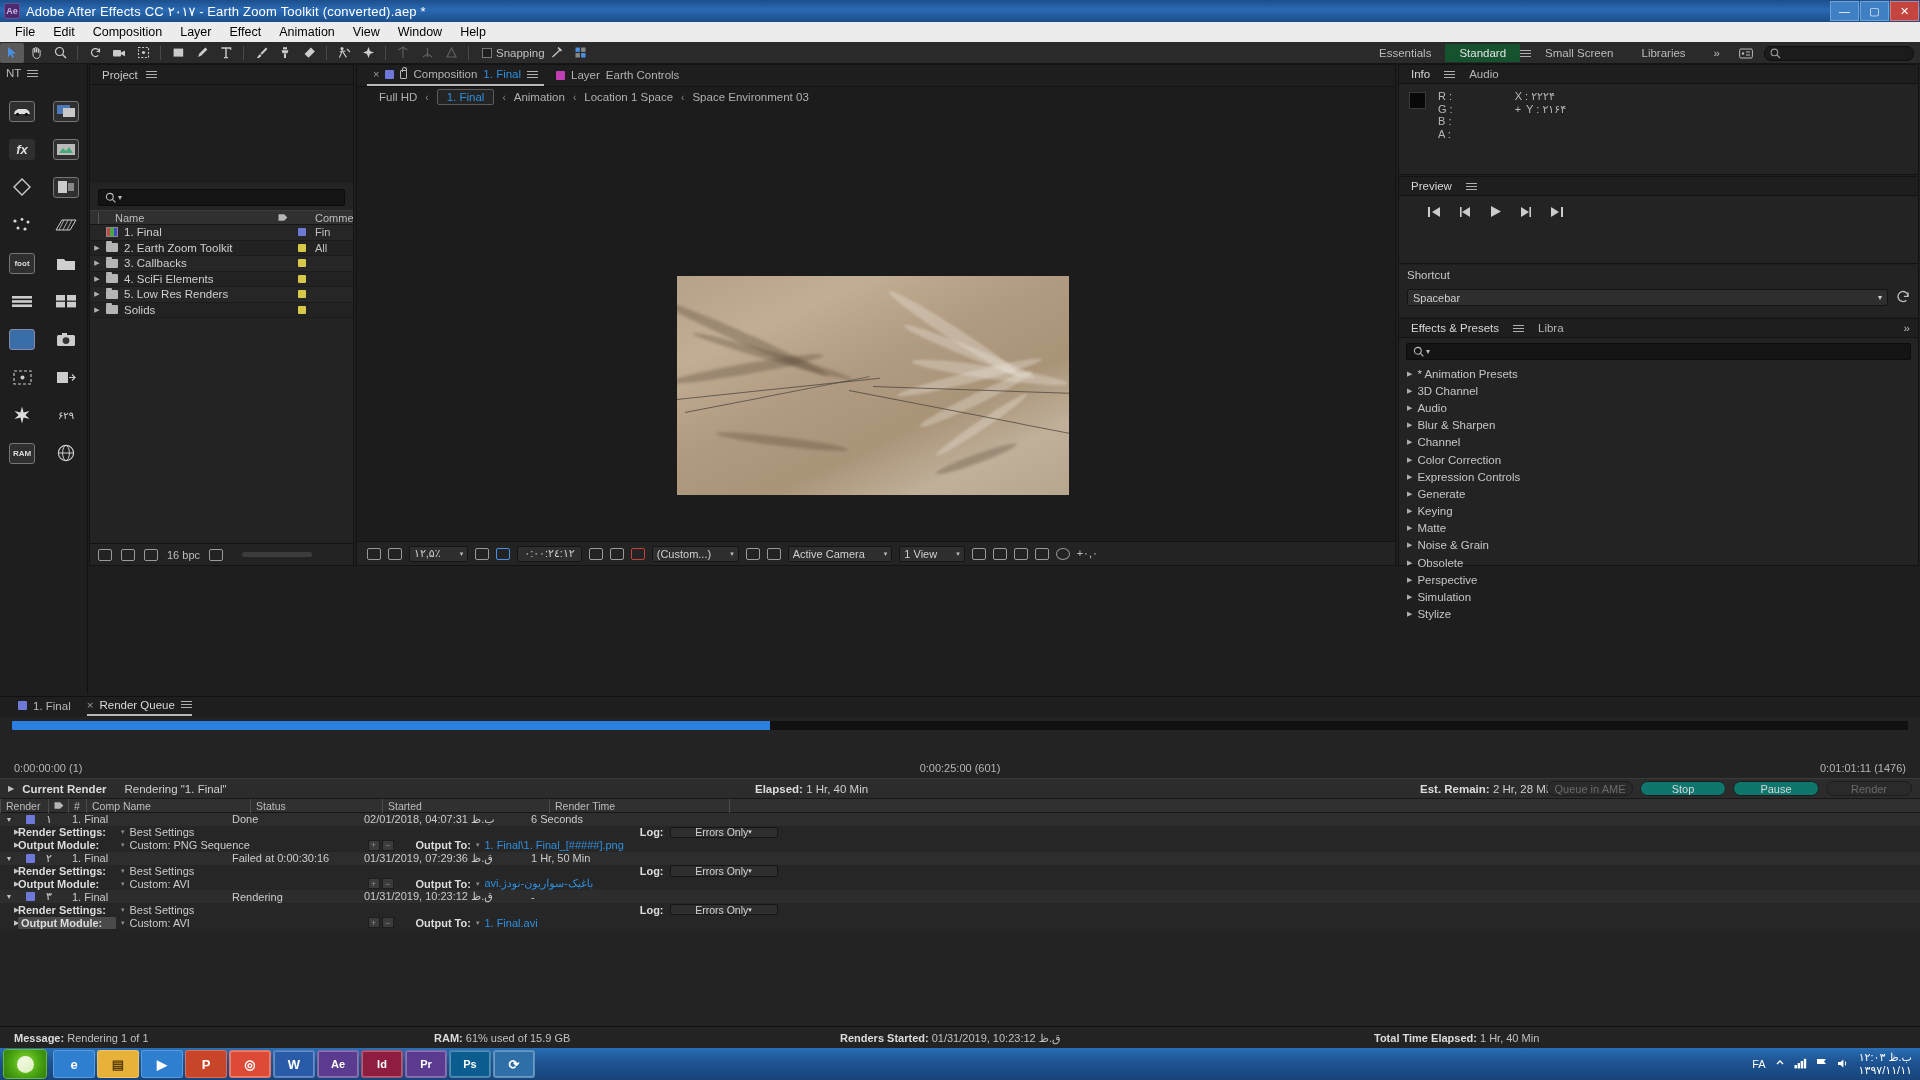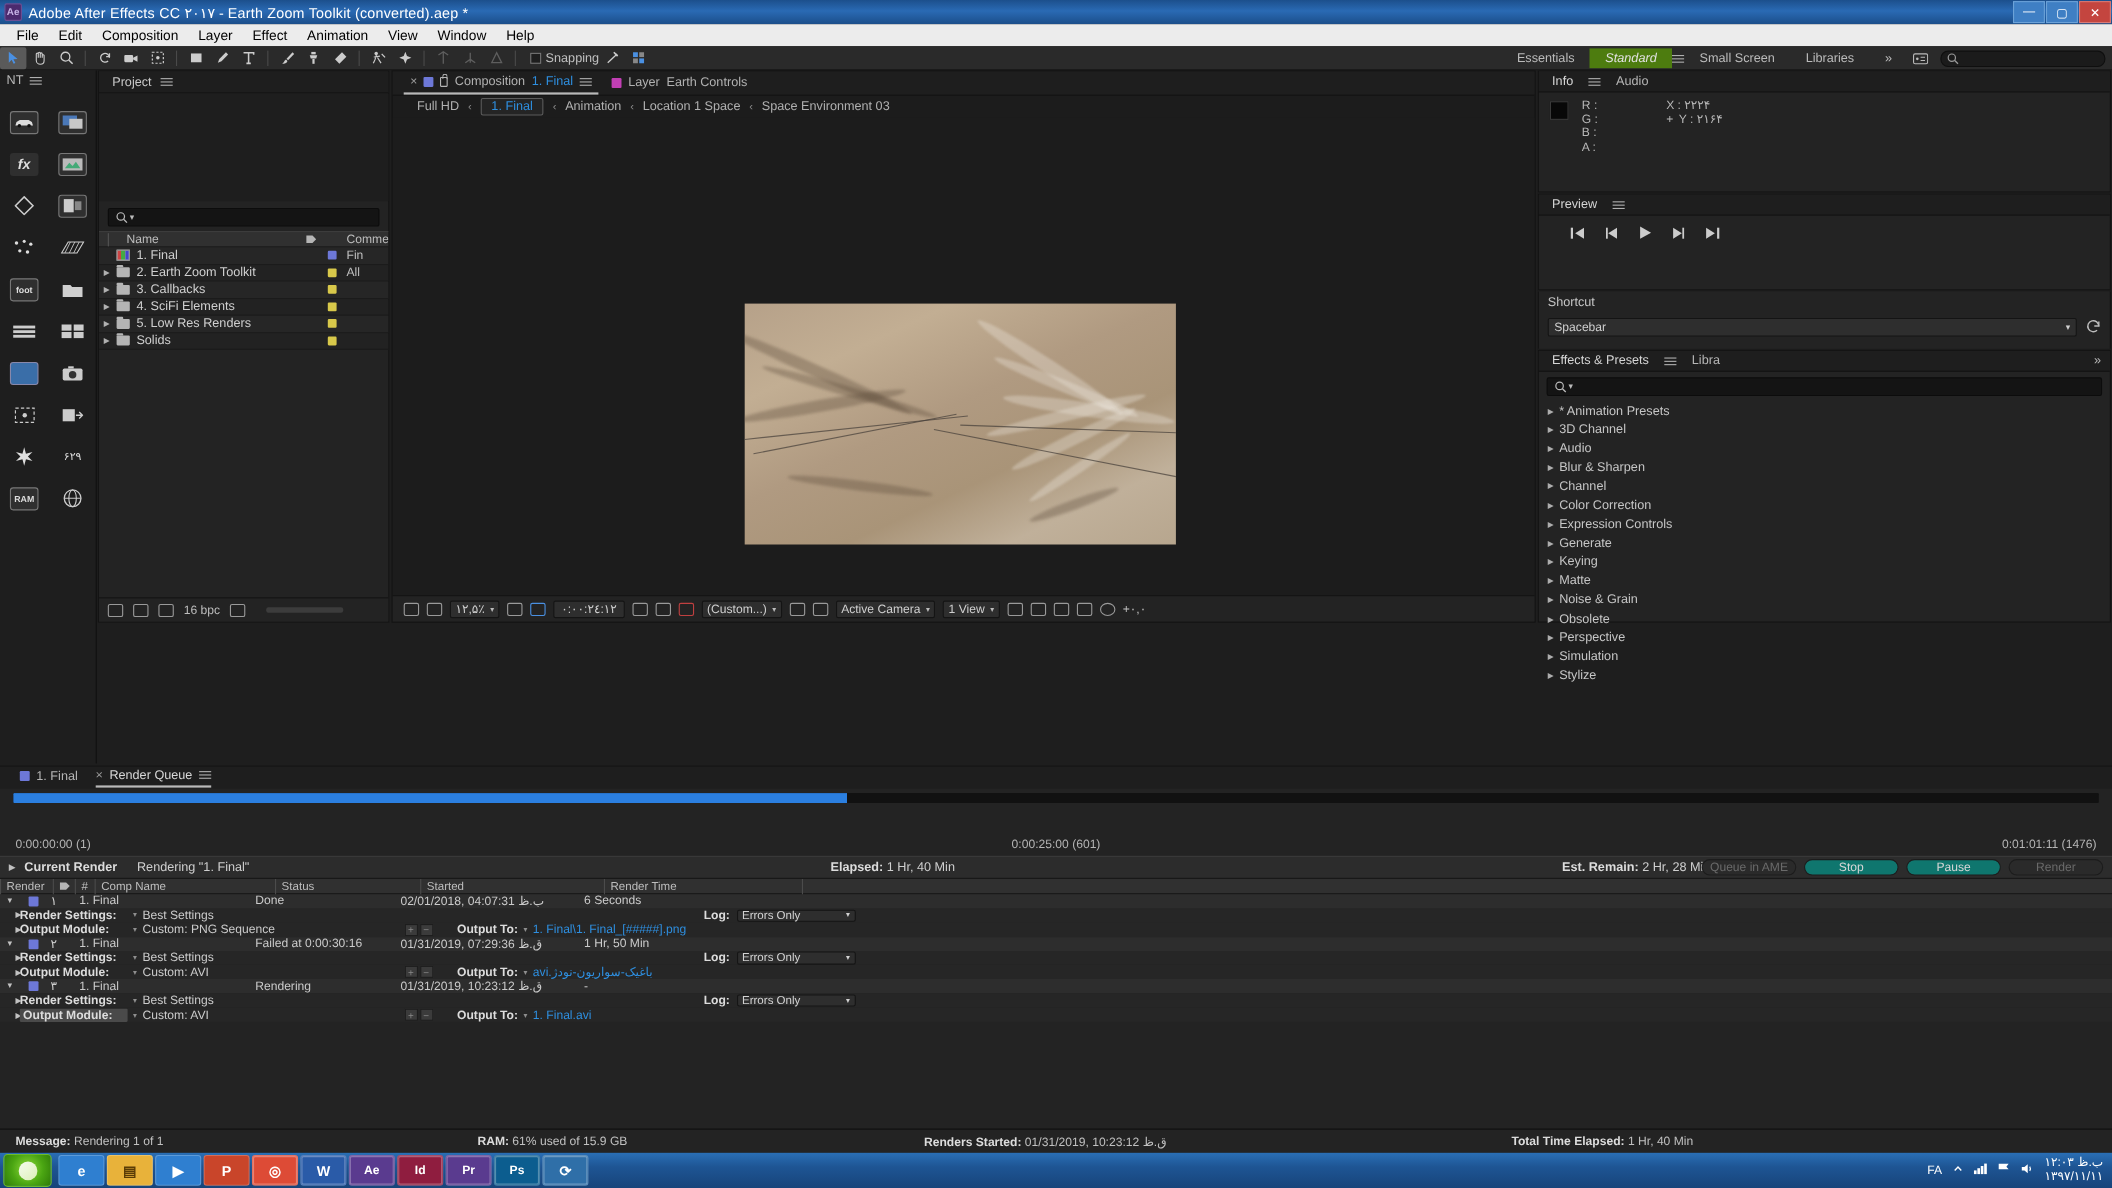--- a/index.html
+++ b/index.html
@@ -54,21 +54,21 @@
     width: 24px; height: 20px; display: flex; align-items: center; justify-content: center;
     color: #c0c0c0; font-size: 12px;
   }
   .tool.active { background: #5a5a5a; border-radius: 2px; }
   .tool.dim { color: #5e5e5e; }
   .tsep { width: 1px; height: 14px; background: #4a4a4a; margin: 0 5px; }
   .snapbox { display: flex; align-items: center; gap: 4px; margin-left: 8px; font-size: 11.5px; color: #c0c0c0; }
   .chk { width: 10px; height: 10px; border: 1px solid #777; background: #1e1e1e; }
   .ws-area { position: absolute; right: 0; top: 0; height: 22px; display: flex; align-items: center; gap: 0; }
   .ws-item { font-size: 11.5px; color: #bbbbbb; padding: 3px 14px; }
-  .ws-item.sel { background: #4d7c0f; color: #e2e2e2; font-style: italic; }
+  .ws-item.sel { background: #14532d; color: #e2e2e2; }
   .ws-search {
     width: 150px; height: 15px; background: #1b1b1b; border: 1px solid #0f0f0f;
     border-radius: 7px; margin: 0 6px; display: flex; align-items: center; padding-left: 5px;
     color: #777; font-size: 10px;
   }
 
   
   .rail {
     position: absolute; left: 0; top: 64px; width: 88px; height: 630px;
     background: #1e1e1e; border-right: 1px solid #111;
@@ -168,21 +168,21 @@
   .dkridge { position:absolute; background: rgba(92,74,56,.35); filter: blur(1.4px); border-radius:50%; transform-origin:left center; }
   .road { position:absolute; background: rgba(70,64,58,.72); height: 1.3px; transform-origin: left center; }
   .comp-bottombar {
     position: absolute; left: 0; bottom: 0; width: 100%; height: 24px;
     background: #232323; border-top: 1px solid #131313;
     display: flex; align-items: center; gap: 7px; padding-left: 10px; font-size: 11px; color: #c0c0c0;
   }
   .mini { width: 14px; height: 12px; border: 1px solid #9a9a9a; border-radius: 2px; }
   .dd {
     background: #2e2e2e; border: 1px solid #141414; border-radius: 2px;
-    height: 16px; display: flex; align-items: center; padding: 0 4px; gap: 5px; font-size: 11px; color: #cfcfcf;
+    height: 16px; display: flex; align-items: center; padding: 0 4px; gap: 19px; font-size: 11px; color: #cfcfcf;
   }
   .dd .cv { font-size: 7px; color: #bbb; }
   .tcode { background:#2e2e2e; border:1px solid #141414; border-radius:2px; height:16px; display:flex; align-items:center; padding:0 6px; font-size:11px; color:#cfcfcf; }
 
   
   .rpanel { position: absolute; left: 1398px; background: #232323; border: 1px solid #131313; }
   .rp-info { top: 64px; width: 521px; height: 111px; }
   .rp-prev { top: 176px; width: 521px; height: 88px; }
   .rtabrow { height: 19px; background: #1e1e1e; display: flex; align-items: center; padding-left: 12px; gap: 14px; border-bottom: 1px solid #131313; }
   .rtab { font-size: 11.5px; color: #b6b6b6; display: flex; align-items: center; gap: 6px; }
@@ -237,21 +237,21 @@
   .rq-row .tri2 { width: 18px; text-align: center; font-size: 7px; color: #c2c2c2; padding-left: 14px; }
   .rq-row .chk2 { width: 24px; display: flex; justify-content: center; }
   .sq { width: 9px; height: 9px; border-radius: 1px; }
   .rq-row .num { width: 30px; text-align: left; padding-left: 4px; color: #d0d0d0; }
   .rq-row .cname { width: 85px; }
   .rq-row .status { width: 132px; }
   .rq-row .started { width: 167px; }
   .rq-row .rtime { width: 160px; }
   .key { font-weight: bold; color: #dcdcdc; }
   .grey-tri { font-size: 7px; color: #8e8e8e; padding: 0 5px; }
-  .sel-dd { background: #2e2e2e; border: 1px solid #151515; border-radius: 2px; height: 11.5px; width: 108px; display: flex; align-items: center; justify-content: space-between; padding: 0 4px; font-size: 10.5px; color: #d2d2d2; }
+  .sel-dd { background: #2e2e2e; border: 1px solid #151515; border-radius: 2px; height: 11.5px; width: 108px; display: flex; align-items: center; justify-content: center; padding: 0 4px; font-size: 10.5px; color: #d2d2d2; }
   .pm { display: flex; gap: 2px; margin-left: 8px; }
   .pmbox { width: 12px; height: 11px; background: #3b3b3b; border: 1px solid #1d1d1d; display:flex; align-items:center; justify-content:center; font-size: 9px; color: #8a8a8a; }
   .outhi { background: #4a4a4a; padding: 0 3px; border-radius: 1px; }
 
   
   .statusbar {
     position: absolute; left: 0; top: 1026px; width: 1920px; height: 22px;
     background: #232323; border-top: 1px solid #111; font-size: 11px; color: #c0c0c0;
   }
   .statusbar > div { position: absolute; top: 5px; }

